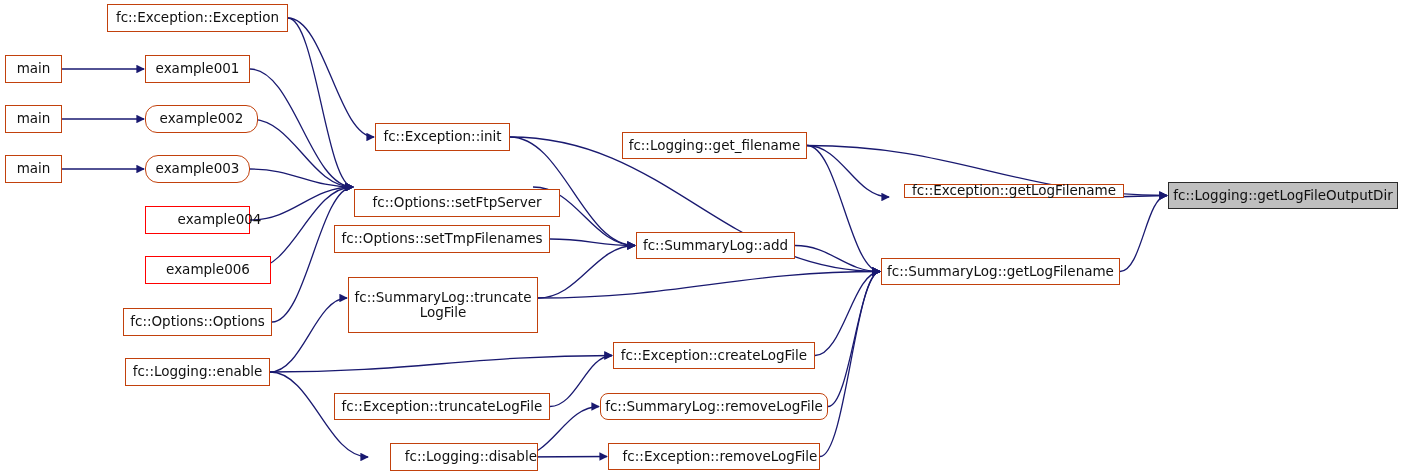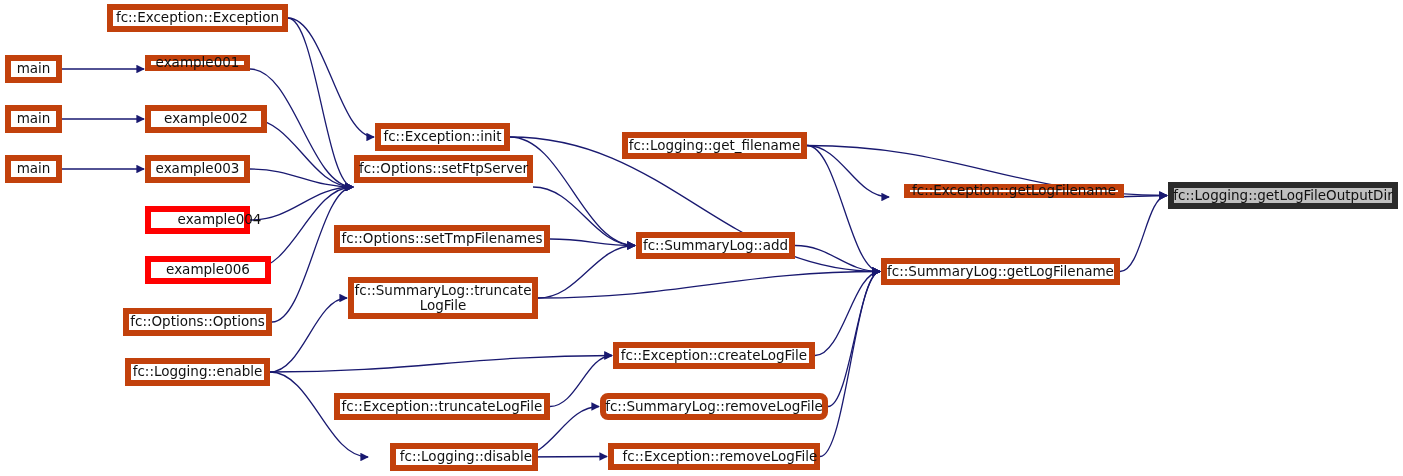--- a/index.html
+++ b/index.html
@@ -1,19 +1,19 @@
 <!DOCTYPE html>
 <html><head>
 <meta charset="utf-8">
 <style>
   html,body{margin:0;padding:0;background:#ffffff;}
   body{font-family:"DejaVu Sans","Liberation Sans",sans-serif;}
   #graph{position:relative;width:1403px;height:476px;background:#ffffff;overflow:hidden;}
   #edges{position:absolute;left:0;top:0;width:1403px;height:476px;}
-  .node{position:absolute;box-sizing:border-box;border:6px solid #c2410c;background:#ffffff;
+  .node{position:absolute;box-sizing:border-box;border:1px solid #c2410c;background:#ffffff;
         display:flex;align-items:center;justify-content:center;text-align:center;
         font-size:13.5px;color:#101010;line-height:1.12;white-space:pre-line;letter-spacing:0px;}
   .node.red{border-color:#ff0000;}
   .node.hl{background:#bfbfbf;border-color:#2a2a2a;}
 </style>
 </head>
 <body>
 
 <div id="graph">
   <svg id="edges" viewBox="0 0 1403 476" xmlns="http://www.w3.org/2000/svg">
@@ -53,33 +53,33 @@
         <path d="M 815 355.5 C 842.72 355.5, 853.28 271.5, 880 271.5" fill="none" stroke="#191970" stroke-width="1.3" marker-end="url(#ah)"></path>
         <path d="M 828 406.5 C 850.26 406.5, 858.74 271.5, 880 271.5" fill="none" stroke="#191970" stroke-width="1.3" marker-end="url(#ah)"></path>
         <path d="M 820 456.5 C 845.62 456.5, 855.38 271.5, 880 271.5" fill="none" stroke="#191970" stroke-width="1.3" marker-end="url(#ah)"></path>
         <path d="M 1110 197 L 1167 195.5" fill="none" stroke="#191970" stroke-width="1.3" marker-end="url(#ah)"></path>
         <path d="M 1120 271.5 C 1142 271.5, 1146 195.5, 1167 195.5" fill="none" stroke="#191970" stroke-width="1.3" marker-end="url(#ah)"></path>
       </g>
   </svg>
   <div id="nodes">
       <div class="node" style="left: 107px; top: 4px; width: 181px; height: 28px;"><span>fc::Exception::Exception</span></div>
       <div class="node" style="left: 5px; top: 55px; width: 57px; height: 28px;"><span>main</span></div>
-      <div class="node" style="left: 145px; top: 55px; width: 105px; height: 16px;"><span>example001</span></div>
+      <div class="node" style="left: 145px; top: 55px; width: 105px; height: 28px;"><span>example001</span></div>
       <div class="node" style="left: 5px; top: 105px; width: 57px; height: 28px;"><span>main</span></div>
-      <div class="node" style="left: 145px; top: 105px; width: 122px; height: 28px;"><span>example002</span></div>
+      <div class="node" style="left: 145px; top: 105px; width: 113px; height: 28px; border-radius: 12px;"><span>example002</span></div>
       <div class="node" style="left: 5px; top: 155px; width: 57px; height: 28px;"><span>main</span></div>
-      <div class="node" style="left: 145px; top: 155px; width: 105px; height: 28px;"><span>example003</span></div>
+      <div class="node" style="left: 145px; top: 155px; width: 105px; height: 28px; border-radius: 13px;"><span>example003</span></div>
       <div class="node red" style="left: 145px; top: 206px; width: 105px; height: 28px; padding-left: 44px;"><span>example004</span></div>
       <div class="node red" style="left: 145px; top: 256px; width: 126px; height: 28px;"><span>example006</span></div>
       <div class="node" style="left: 123px; top: 308px; width: 149px; height: 28px;"><span>fc::Options::Options</span></div>
       <div class="node" style="left: 125px; top: 358px; width: 145px; height: 28px;"><span>fc::Logging::enable</span></div>
       <div class="node" style="left: 375px; top: 123px; width: 135px; height: 28px;"><span>fc::Exception::init</span></div>
-      <div class="node" style="left: 354px; top: 155px; width: 179px; height: 28px;"><span>fc::Options::setFtpServer</span></div>
+      <div class="node" style="left: 354px; top: 189px; width: 206px; height: 28px;"><span>fc::Options::setFtpServer</span></div>
       <div class="node" style="left: 334px; top: 225px; width: 216px; height: 28px;"><span>fc::Options::setTmpFilenames</span></div>
-      <div class="node" style="left: 348px; top: 277px; width: 190px; height: 42px;"><span>fc::SummaryLog::truncate
+      <div class="node" style="left: 348px; top: 277px; width: 190px; height: 56px;"><span>fc::SummaryLog::truncate
 LogFile</span></div>
       <div class="node" style="left: 334px; top: 393px; width: 216px; height: 27px;"><span>fc::Exception::truncateLogFile</span></div>
       <div class="node" style="left: 390px; top: 443px; width: 148px; height: 28px; justify-content: flex-end;"><span>fc::Logging::disable</span></div>
       <div class="node" style="left: 622px; top: 132px; width: 185px; height: 27px;"><span>fc::Logging::get_filename</span></div>
       <div class="node" style="left: 636px; top: 232px; width: 159px; height: 27px;"><span>fc::SummaryLog::add</span></div>
       <div class="node" style="left: 613px; top: 342px; width: 202px; height: 27px;"><span>fc::Exception::createLogFile</span></div>
       <div class="node" style="left: 600px; top: 393px; width: 228px; height: 27px; border-radius: 8px;"><span>fc::SummaryLog::removeLogFile</span></div>
       <div class="node" style="left: 608px; top: 443px; width: 212px; height: 27px; padding-left: 12px;"><span>fc::Exception::removeLogFile</span></div>
       <div class="node" style="left: 904px; top: 184px; width: 220px; height: 14px;"><span>fc::Exception::getLogFilename</span></div>
       <div class="node" style="left: 881px; top: 258px; width: 239px; height: 27px; align-items: center;"><span>fc::SummaryLog::getLogFilename</span></div>

